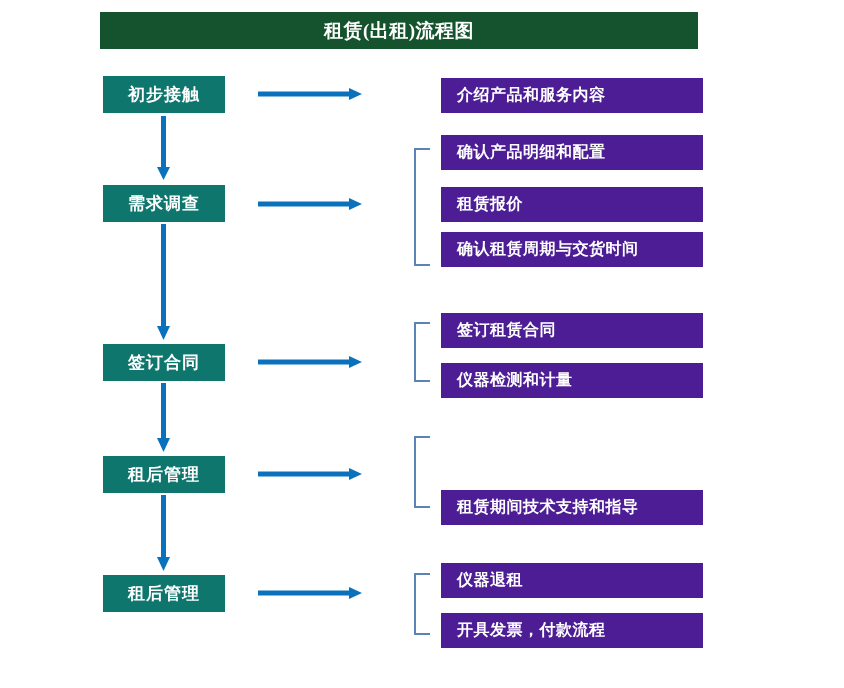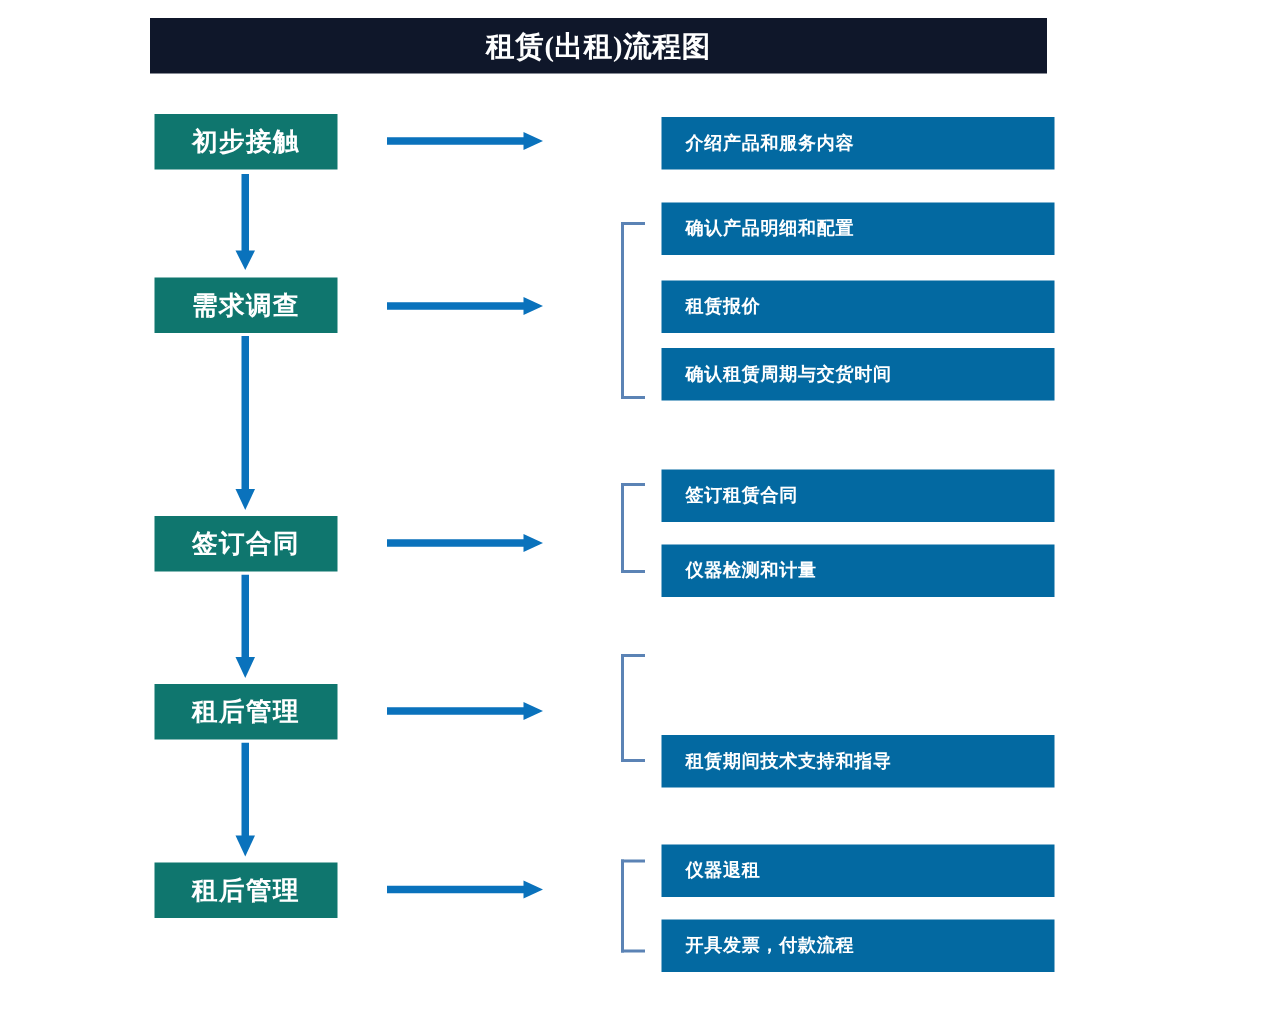--- a/index.html
+++ b/index.html
@@ -19,21 +19,21 @@
     overflow: hidden;
   }
 
   
   .title-bar {
     position: absolute;
     left: 100px;
     top: 12px;
     width: 598px;
     height: 37px;
-    background: #0f172a;
+    background: #14532d;
     color: #ffffff;
     display: flex;
     align-items: center;
     justify-content: center;
     font-size: 19px;
     font-weight: bold;
     letter-spacing: 0.5px;
   }
 
   
@@ -51,25 +51,25 @@
     font-weight: bold;
     letter-spacing: 1px;
   }
 
   
   .detail-box {
     position: absolute;
     left: 441px;
     width: 262px;
     height: 35px;
-    background: #0369a1;
+    background: #4c1d95;
     color: #ffffff;
     display: flex;
     align-items: center;
-    font-size: 12px;
+    font-size: 16px;
     font-weight: bold;
     padding-left: 16px;
     box-sizing: border-box;
     letter-spacing: 0.5px;
   }
 
   
   .arrow-right {
     position: absolute;
     left: 258px;

